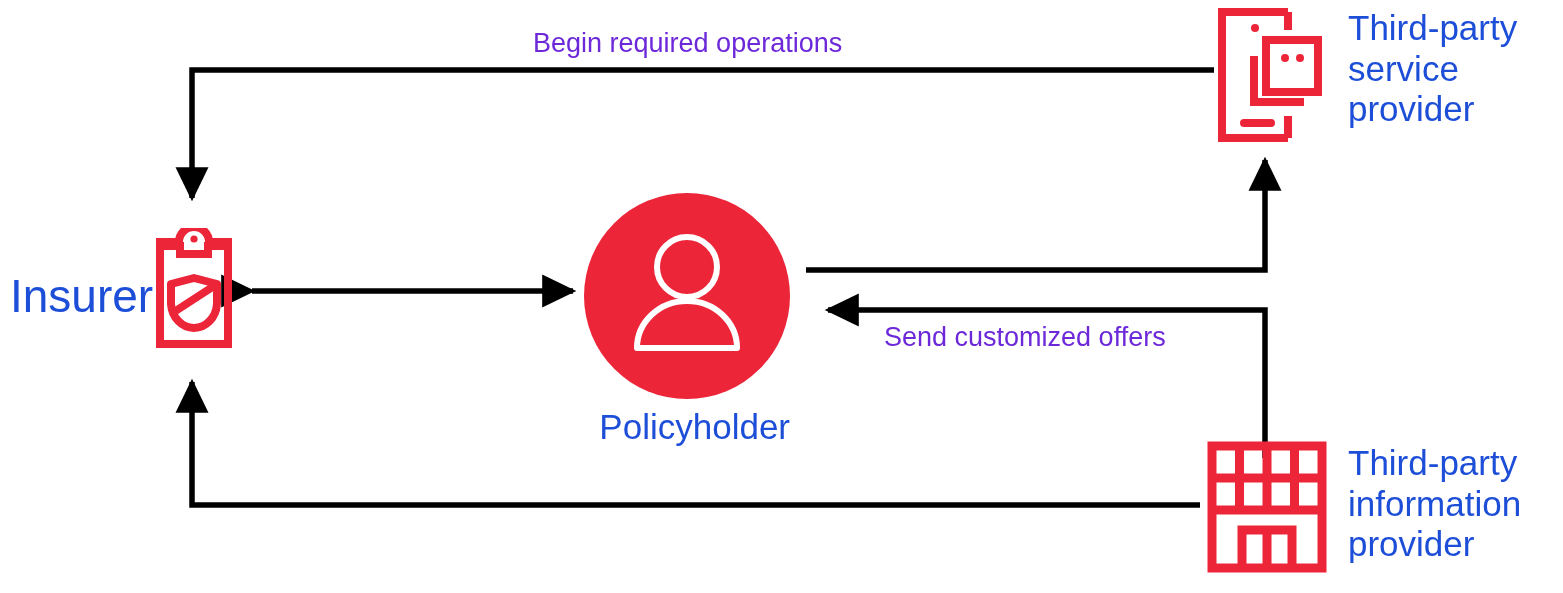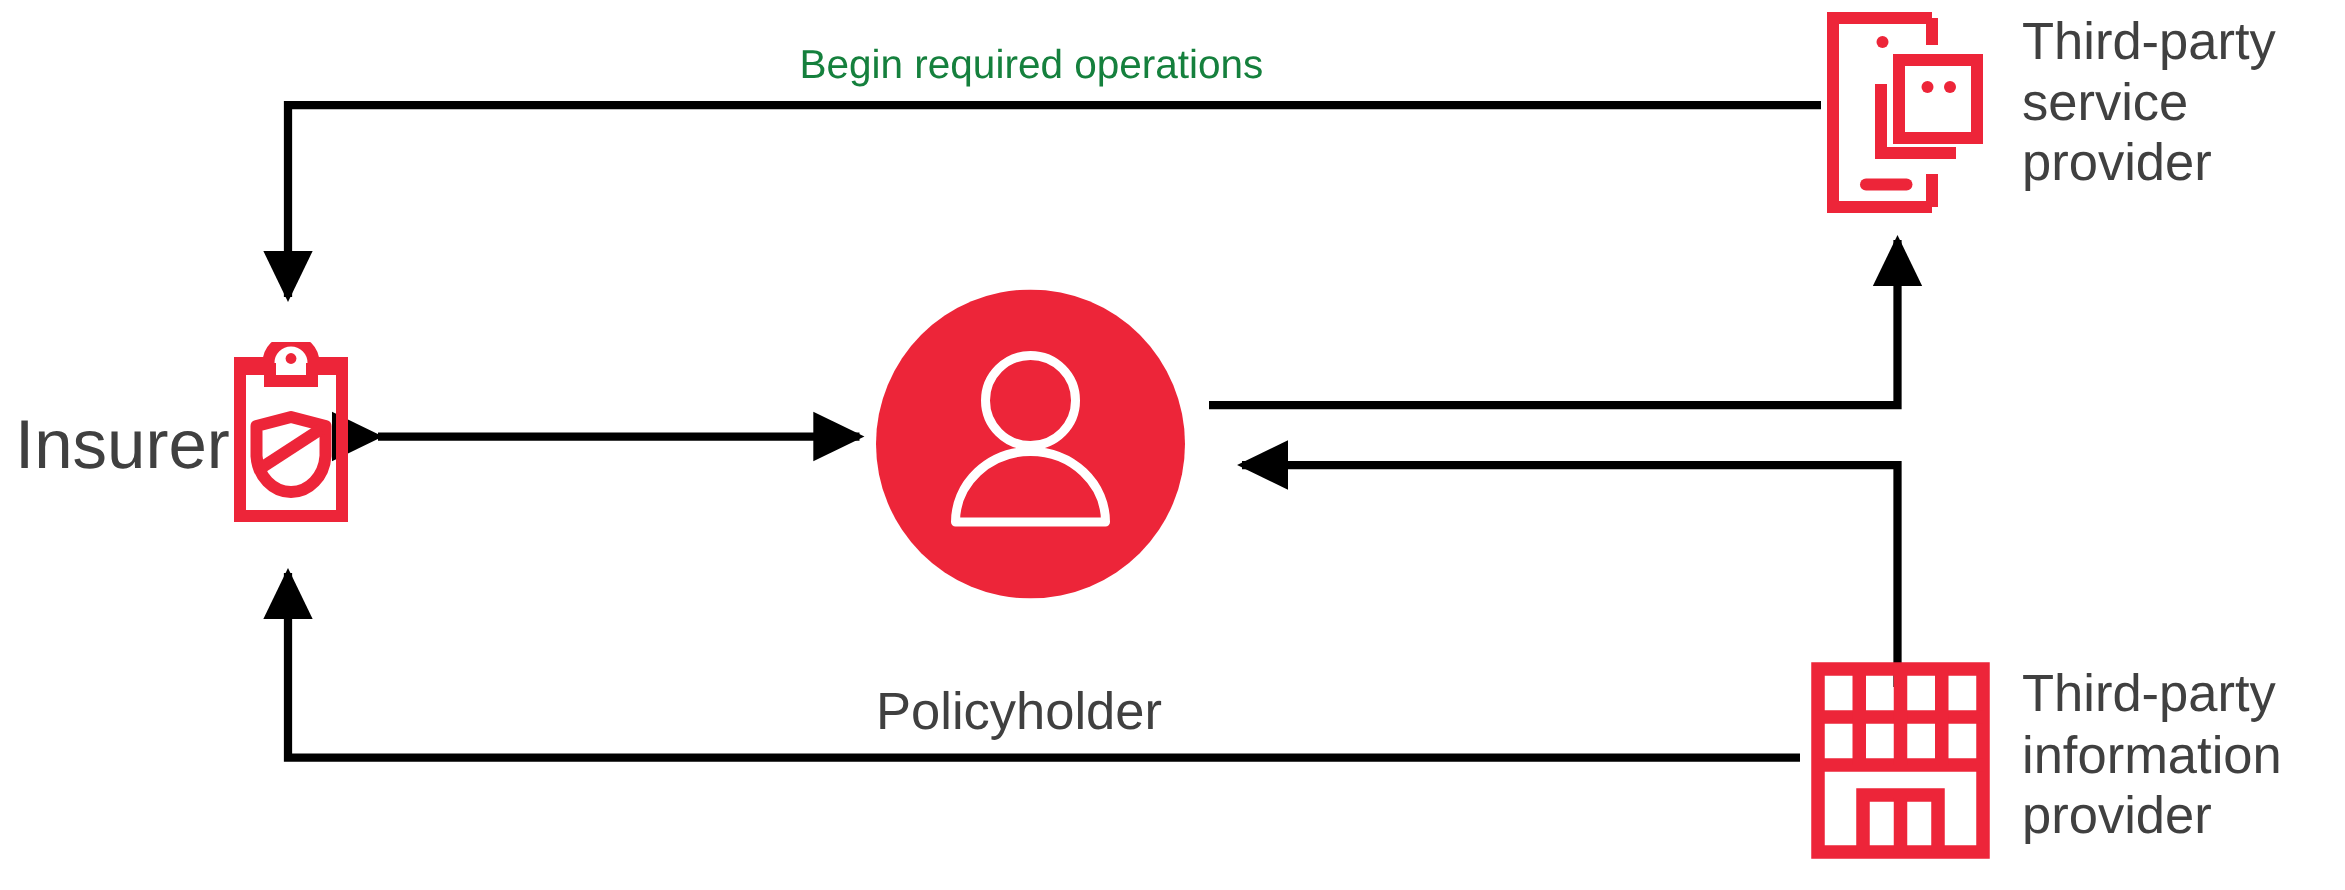--- a/index.html
+++ b/index.html
@@ -25,45 +25,44 @@
     top: 0;
     width: 1563px;
     height: 593px;
   }
   .node {
     position: absolute;
   }
   .node-label {
     position: absolute;
     font-weight: 400;
-    color: #404040;
+    color: #1d4ed8;
     white-space: pre-line;
     line-height: 1.16;
   }
   .edge-label {
     position: absolute;
-    color: #15803d;
+    color: #6d28d9;
     white-space: nowrap;
     font-weight: 400;
   }
 
   
   #insurer-icon { left: 148px; top: 228px; width: 92px; height: 124px; }
   #insurer-label {
     left: 10px; top: 270px;
     font-size: 46px;
   }
 
   
   #policyholder-icon { left: 584px; top: 193px; width: 206px; height: 206px; }
   #policyholder-label {
     left: 584px; top: 407px;
-    width: 206px; text-align: left;
+    width: 206px; text-align: right;
     font-size: 35px;
-    margin-top: 48px;
   }
 
   
   #tpsp-icon { left: 1214px; top: 4px; width: 112px; height: 142px; }
   #tpsp-label {
     left: 1348px; top: 8px;
     font-size: 35px;
   }
 
   
@@ -98,20 +97,21 @@
     <path d="M806,270 L1265,270 L1265,160" fill="none" stroke="#000000" stroke-width="5.5" stroke-linecap="butt" stroke-linejoin="miter" marker-end="url(#arrowhead)"></path>
 
     <path d="M1265,458 L1265,310 L828,310" fill="none" stroke="#000000" stroke-width="5.5" stroke-linecap="butt" stroke-linejoin="miter" marker-end="url(#arrowhead)"></path>
 
     <path d="M1200,505 L192,505 L192,382" fill="none" stroke="#000000" stroke-width="5.5" stroke-linecap="butt" stroke-linejoin="miter" marker-end="url(#arrowhead)"></path>
   </svg>
 
   <div class="edge-label" id="label-begin-ops">Begin required operations</div>
 
 
+  <div class="edge-label" id="label-offers">Send customized offers</div>
 
 
   <div class="node" id="insurer-icon">
     <svg viewBox="0 0 92 124" width="92" height="124" xmlns="http://www.w3.org/2000/svg">
 
       <path d="M12,18 H32 V26 H60 V18 H80 V116 H12 Z" fill="none" stroke="#ED2539" stroke-width="8" stroke-linejoin="miter" stroke-linecap="butt"></path>
 
       <path d="M8,14 H31 A15,15 0 0 1 61,14 H84" fill="none" stroke="#ED2539" stroke-width="8" stroke-linecap="butt"></path>
       <circle cx="46" cy="11" r="3.6" fill="#ED2539"></circle>
 

